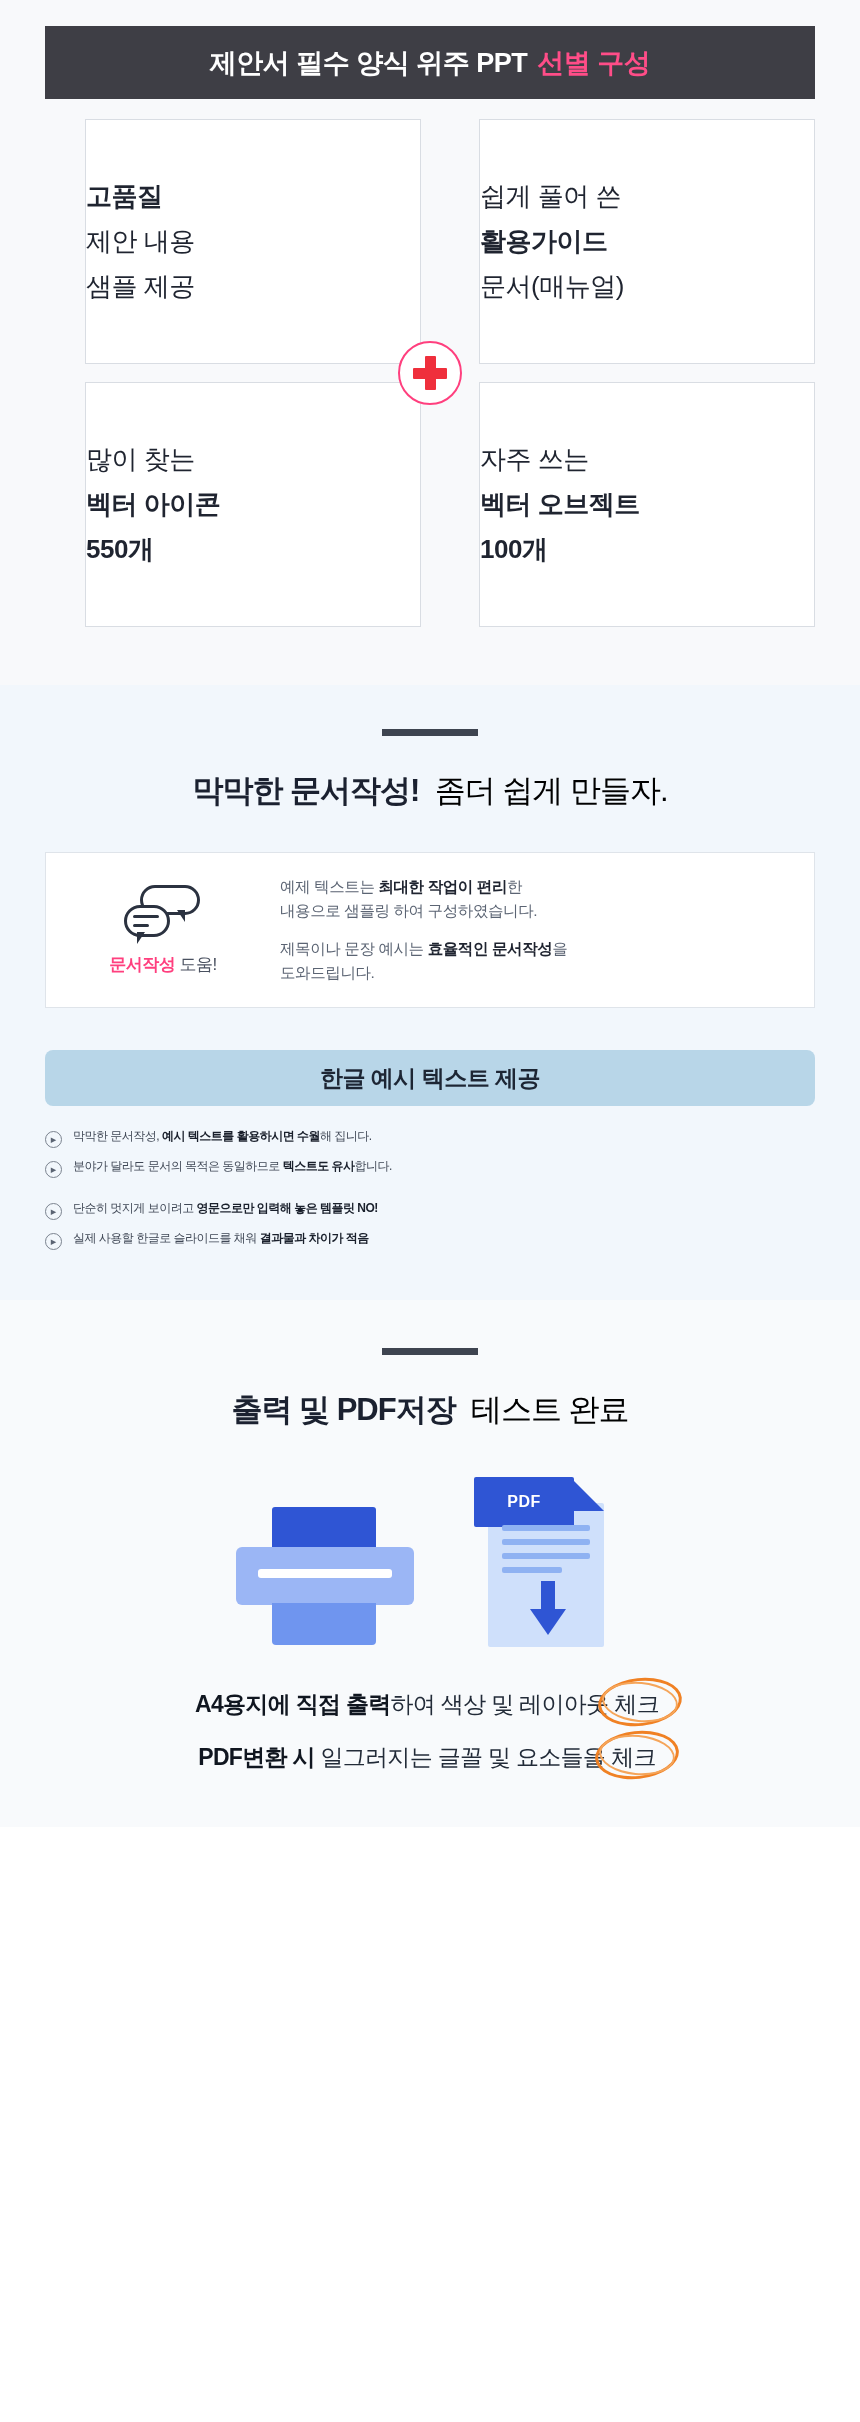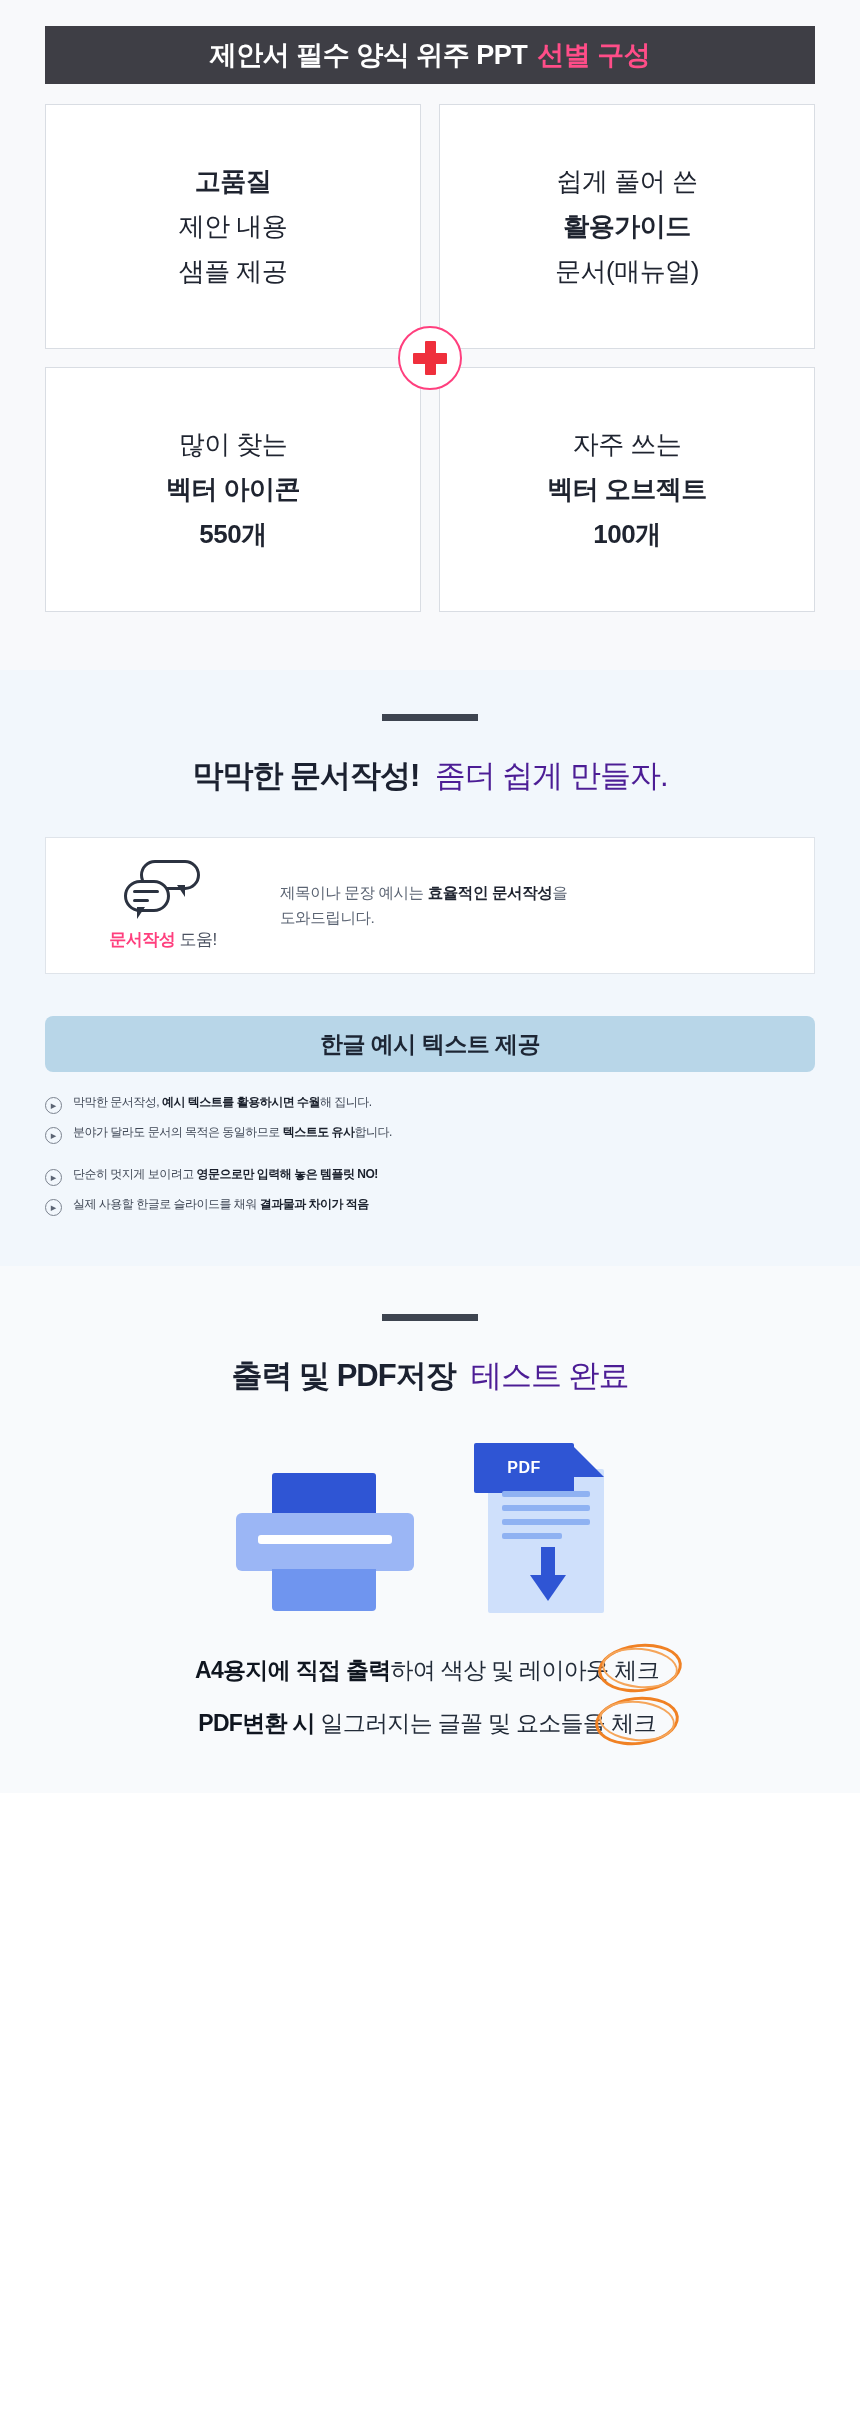--- a/index.html
+++ b/index.html
@@ -9,21 +9,21 @@
     background: #ffffff;
     color: #222;
   }
   .page { width: 860px; position: relative; }
 
   
   .sec1 { background: #f8f9fb; padding: 26px 0 58px; }
   .headline-bar {
     width: 770px; margin: 0 auto;
     background: #3e3e45;
-    height: 58px;
+    height: 73px;
     display: flex; align-items: center; justify-content: center;
     gap: 10px;
   }
   .headline-bar .h-main {
     color: #ffffff; font-size: 27px; font-weight: bold; letter-spacing: -0.5px;
   }
   .headline-bar .h-accent {
     color: #ff4d88; font-size: 27px; font-weight: bold; letter-spacing: -0.5px;
   }
 
@@ -31,23 +31,24 @@
   .grid {
     display: grid;
     grid-template-columns: 1fr 1fr;
     grid-template-rows: 245px 245px;
     gap: 18px;
   }
   .cell {
     border: 1px solid #d9dde3;
     background: #ffffff;
     display: flex; flex-direction: column;
-    align-items: center; justify-content: center;
+    align-items: flex-start; justify-content: center;
     gap: 10px;
     text-align: center;
+    margin-left: 40px;
   }
   .cell .line { font-size: 26px; letter-spacing: -0.5px; color: #1f2430; }
   .cell .line.b { font-weight: bold; }
 
   .plus-badge {
     position: absolute;
     left: 50%; top: 50%;
     transform: translate(-50%, -50%);
     width: 64px; height: 64px;
     border-radius: 50%;
@@ -63,21 +64,21 @@
   .plus-badge .bar-v { width: 11px; height: 34px; }
 
   
   .sec2 { background: #f2f7fc; padding: 44px 0 50px; }
   .dash {
     width: 96px; height: 7px; background: #3e4450;
     margin: 0 auto 34px;
   }
   .sec-title { text-align: center; font-size: 31px; letter-spacing: -1px; }
   .sec-title .b { font-weight: bold; color: #1b2130; }
-  .sec-title .n { color: #4c1d95; }
+  .sec-title .n { color: #000000; }
 
   .note-box {
     width: 770px; margin: 40px auto 0;
     background: #ffffff;
     border: 1px solid #dfe4ea;
     display: flex; align-items: center;
     padding: 22px 26px;
     gap: 26px;
   }
   .note-left {
@@ -266,20 +267,24 @@
           <span class="l1"></span>
           <span class="l2"></span>
         </div>
         <div class="cap">
           <span class="pink">문서작성</span>
           <span class="gray">도움!</span>
         </div>
       </div>
 
       <div class="note-right">
+        <p>
+          <span>예제 텍스트는 </span><b>최대한 작업이 편리</b><span>한</span><br>
+          <span>내용으로 샘플링 하여 구성하였습니다.</span>
+        </p>
         <p>
           <span>제목이나 문장 예시는 </span><b>효율적인 문서작성</b><span>을</span><br>
           <span>도와드립니다.</span>
         </p>
       </div>
     </div>
 
     <div class="blue-band">
       <span>한글 예시 텍스트 제공</span>
     </div>

